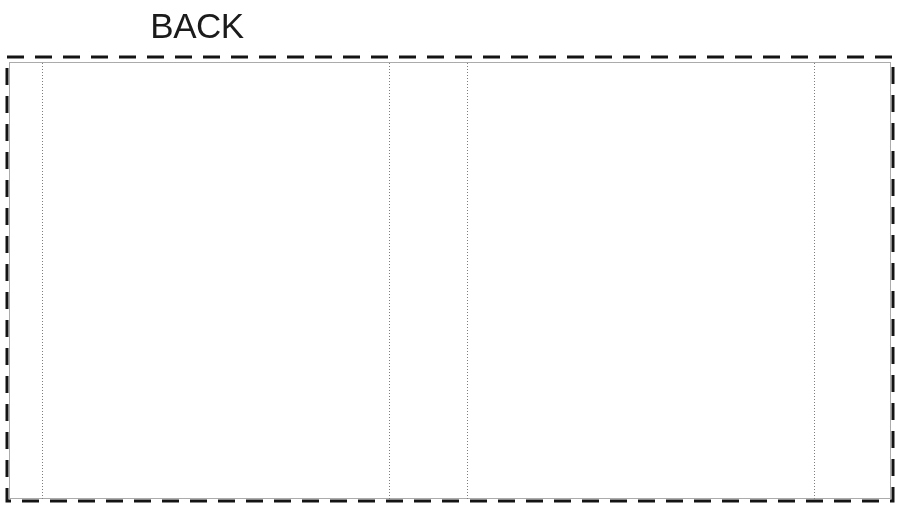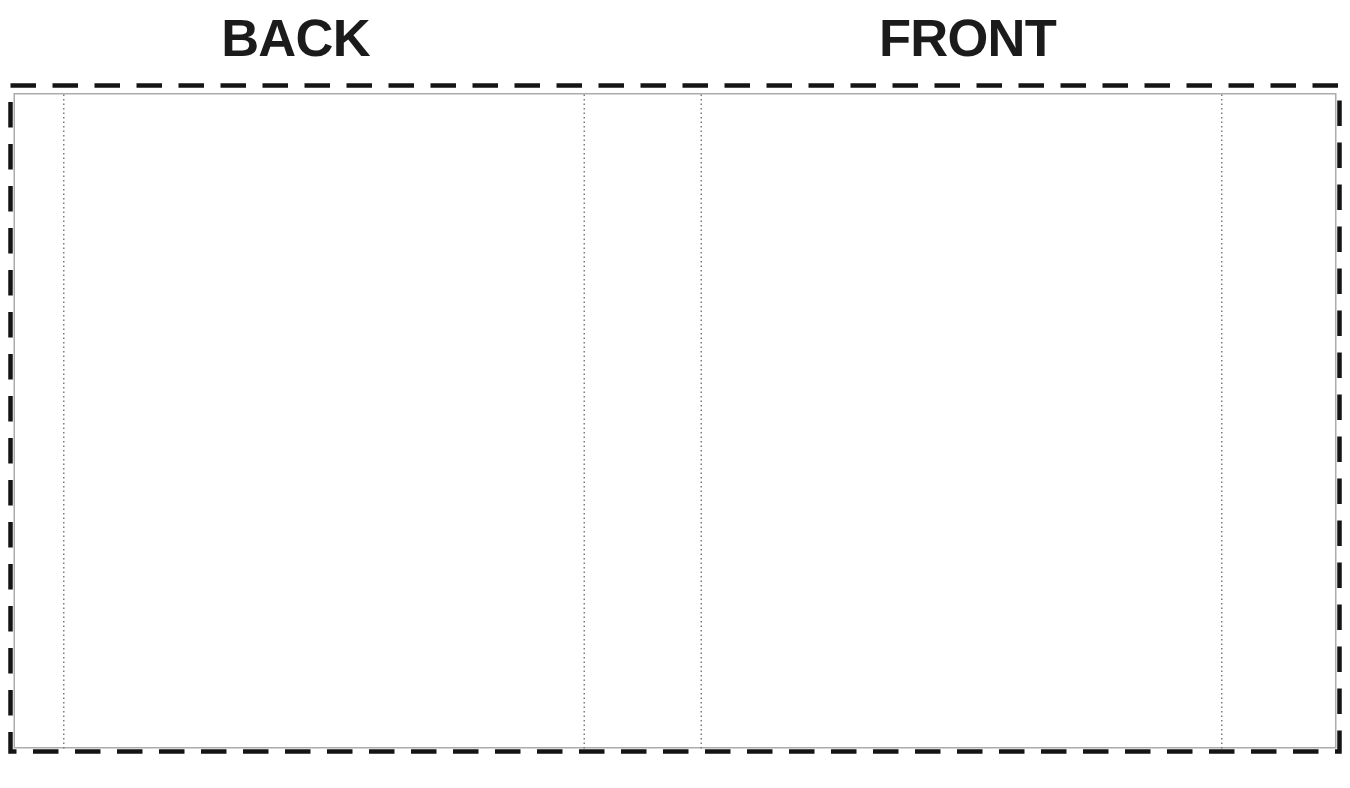--- a/index.html
+++ b/index.html
@@ -15,21 +15,20 @@
     height: 525px;
     background: var(--background);
     overflow: hidden;
     font-family: "Liberation Sans", sans-serif;
   }
   .canvas {
     position: relative;
     width: 884px;
     height: 525px;
     background: var(--background);
-    font-weight: bold;
   }
   .panel-label {
     position: absolute;
     top: 8px;
     transform: translateX(-50%);
     font-size: 35px;
     line-height: 1.0;
     letter-spacing: -0.5px;
     color: var(--label-text);
     white-space: nowrap;
@@ -61,21 +60,20 @@
     stroke-dasharray: 1 2;
   }
 </style>
 </head>
 <body>
 
 <div class="canvas">
 
   <div class="panel-label back">BACK</div>
 
-  <div class="panel-label front">FRONT</div>
 
   <svg class="guides" viewBox="0 0 900 525" xmlns="http://www.w3.org/2000/svg">
 
     <rect class="trim-rect" x="9.5" y="62.5" width="881" height="436"></rect>
 
     <rect class="bleed-rect" x="7" y="57" width="886" height="444"></rect>
 
     <line class="fold-line" x1="42.5" y1="63" x2="42.5" y2="501"></line>
     <line class="fold-line" x1="389.5" y1="63" x2="389.5" y2="501"></line>
     <line class="fold-line" x1="467.5" y1="63" x2="467.5" y2="501"></line>

